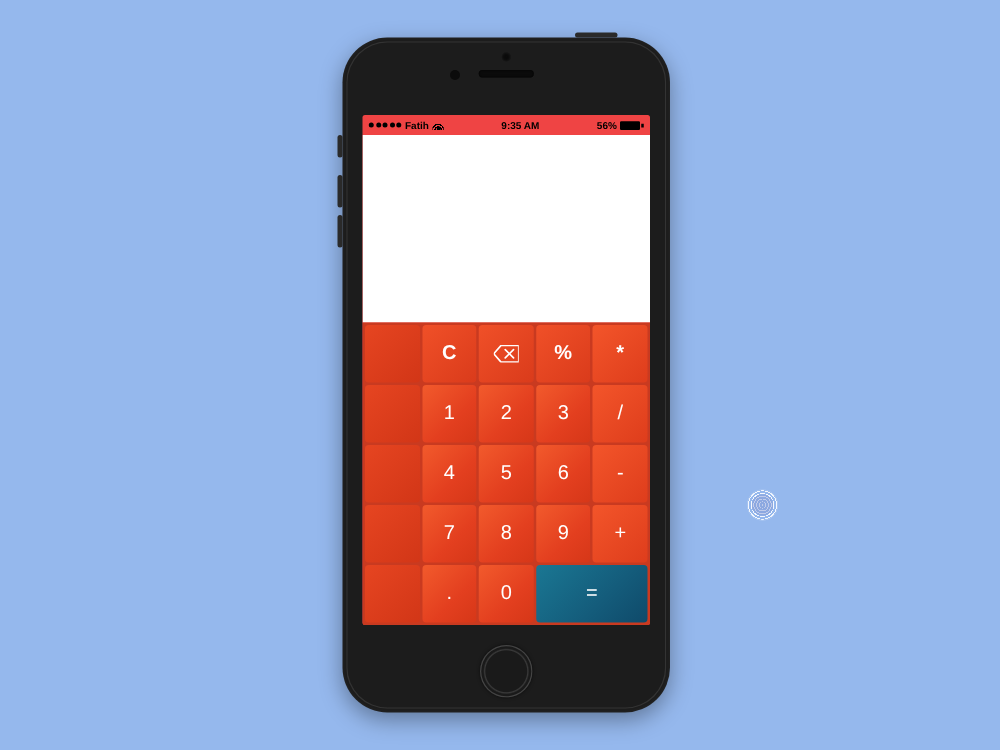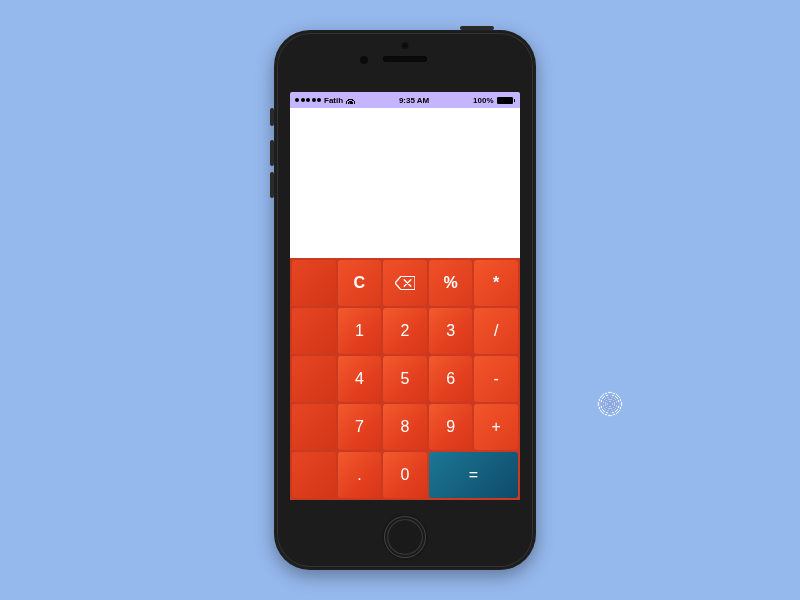--- a/index.html
+++ b/index.html
@@ -63,21 +63,21 @@
     background: radial-gradient(circle at 50% 50%, #1a1a1a 55%, #3a3a3a 58%, #1a1a1a 62%);
     box-shadow: inset 0 0 0 1px #444, 0 0 3px rgba(0,0,0,.6);
   }
 
   
   .screen {
     position: absolute;
     left: 16px; right: 16px;
     top: 62px;
     height: 408px;
-    background: #c4b5fd;
+    background: #ef4444;
     border-radius: 2px;
     overflow: hidden;
     display: flex;
     flex-direction: column;
   }
 
   
   .statusbar {
     height: 16px;
     display: flex;
@@ -199,21 +199,21 @@
             <span></span>
             <span></span>
             <span></span>
             <span></span>
         </span>
         <span>Fatih</span>
         <span class="wifi"></span>
       </div>
       <div>9:35 AM</div>
       <div class="status-right">
-        <span>100%</span>
+        <span>56%</span>
         <span class="battery">
           <span class="battery-body"></span>
             <span class="battery-tip"></span>
         </span>
       </div>
     </div>
 
     <div class="display"></div>
 
     <div class="keypad">

